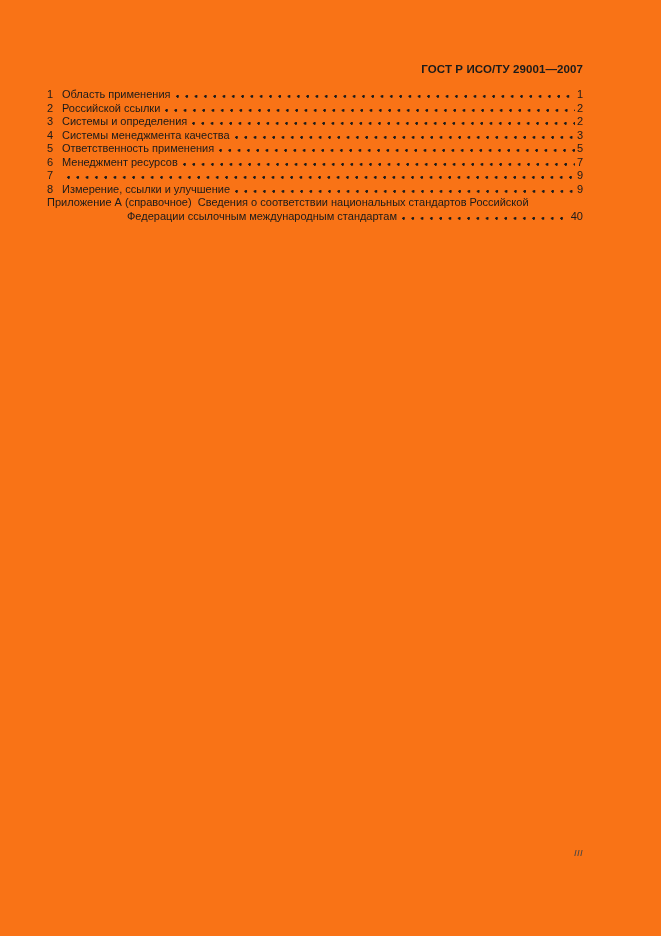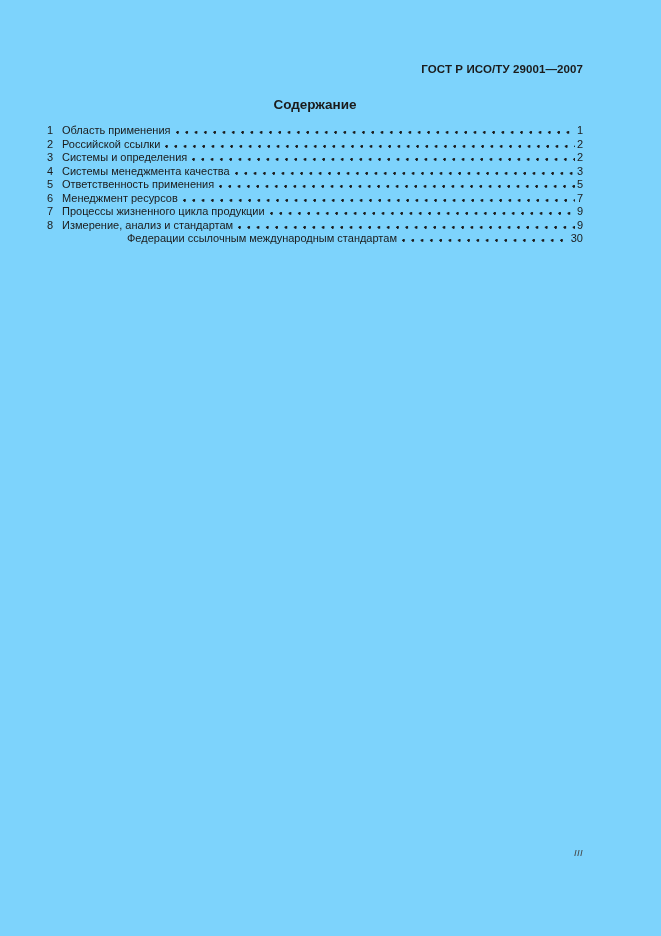--- a/index.html
+++ b/index.html
@@ -4,21 +4,21 @@
 <style>
   html, body {
     margin: 0;
     padding: 0;
     background: #ffffff;
   }
   .page {
     position: relative;
     width: 661px;
     height: 936px;
-    background: #7dd3fc;
+    background: #f97316;
     font-family: "Liberation Sans", "DejaVu Sans", sans-serif;
     color: #1b1b1b;
     overflow: hidden;
   }
   .content {
     position: absolute;
     left: 47px;
     top: 0;
     width: 536px;
   }
@@ -89,21 +89,20 @@
   }
 </style>
 </head>
 <body>
 
 <div class="page">
   <div class="content">
 
     <div class="doc-header">ГОСТ Р ИСО/ТУ 29001—2007</div>
 
-    <h1 class="doc-title">Содержание</h1>
 
     <div class="toc">
 
       <div class="toc-row">
         <span class="toc-num">1</span>
         <span class="toc-label">Область применения</span>
         <span class="dots"></span>
         <span class="toc-page">1</span>
       </div>
 
@@ -137,36 +136,38 @@
 
       <div class="toc-row">
         <span class="toc-num">6</span>
         <span class="toc-label">Менеджмент ресурсов</span>
         <span class="dots"></span>
         <span class="toc-page">7</span>
       </div>
 
       <div class="toc-row">
         <span class="toc-num">7</span>
-        <span class="toc-label">Процессы жизненного цикла продукции</span>
         <span class="dots"></span>
         <span class="toc-page">9</span>
       </div>
 
       <div class="toc-row">
         <span class="toc-num">8</span>
-        <span class="toc-label">Измерение, анализ и стандартам</span>
+        <span class="toc-label">Измерение, ссылки и улучшение</span>
         <span class="dots"></span>
         <span class="toc-page">9</span>
       </div>
 
+      <div class="toc-row">
+        <span class="appendix-line1">Приложение А (справочное)  Сведения о соответствии национальных стандартов Российской</span>
+      </div>
 
       <div class="toc-row appendix-line2">
         <span class="toc-label">Федерации ссылочным международным стандартам</span>
         <span class="dots"></span>
-        <span class="toc-page">30</span>
+        <span class="toc-page">40</span>
       </div>
 
     </div>
   </div>
 
   <div class="folio">III</div>
 </div>
 
 </body></html>

